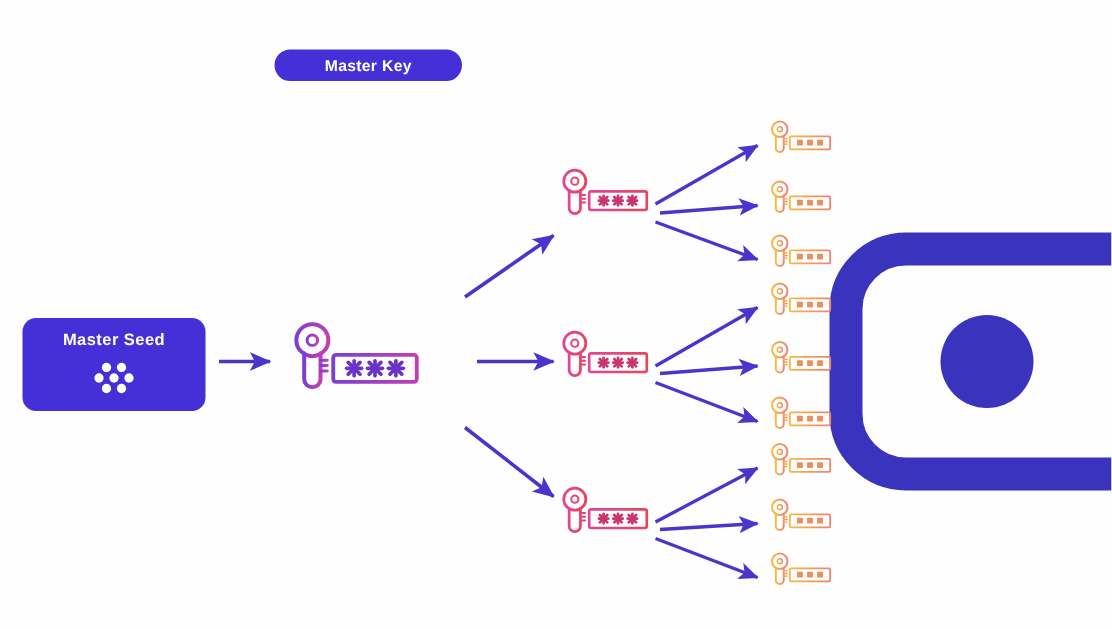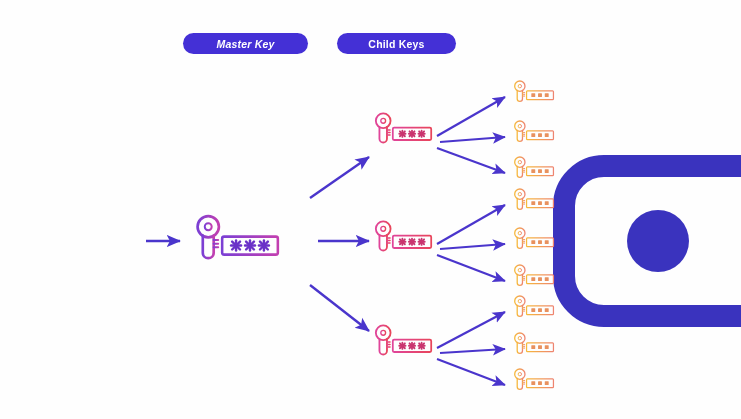--- a/index.html
+++ b/index.html
@@ -19,21 +19,21 @@
     color:#ffffff;
     border-radius:14px;
     font-size:10.5px;
     font-weight:bold;
     letter-spacing:.2px;
     height:21px;
     white-space:nowrap;
     box-sizing:border-box;
     padding:0 10px;
   }
-  #pill-master{left:183px;top:33px;width:125px;font-style:italic;}
+  #pill-master{left:183px;top:33px;width:125px;}
   #pill-child{left:337px;top:33px;width:119px;}
   #pill-grand{left:472px;top:33px;width:128px;}
 
   
   #master-seed{
     position:absolute;left:15px;top:212px;width:122px;height:62px;
     background:#4430D6;border-radius:9px;
     display:flex;flex-direction:column;align-items:center;
     justify-content:flex-start;
     padding-top:9px;box-sizing:border-box;
@@ -44,24 +44,33 @@
   .seed-dots{margin-top:7px;width:32px;height:24px;display:block;}
 </style>
 </head>
 <body>
 
 <div id="stage">
 
   <div class="pill" id="pill-master">
     <span>Master Key</span>
   </div>
-  <div class="pill" id="pill-child">
-    <span>Child Keys</span>
+
+  <div id="master-seed">
+    <div class="ms-title">Master Seed</div>
+    <svg class="seed-dots" viewBox="0 0 32 24">
+      <circle cx="11" cy="5" r="3.1" fill="#ffffff"></circle>
+      <circle cx="21" cy="5" r="3.1" fill="#ffffff"></circle>
+      <circle cx="6" cy="12" r="3.1" fill="#ffffff"></circle>
+      <circle cx="16" cy="12" r="3.1" fill="#ffffff"></circle>
+      <circle cx="26" cy="12" r="3.1" fill="#ffffff"></circle>
+      <circle cx="11" cy="19" r="3.1" fill="#ffffff"></circle>
+      <circle cx="21" cy="19" r="3.1" fill="#ffffff"></circle>
+    </svg>
   </div>
-
 
   <svg id="diagram" viewBox="0 0 741 419">
     <defs>
 
       <marker id="ah" markerWidth="7" markerHeight="7" refX="5.6" refY="3" orient="auto" markerUnits="strokeWidth">
         <path d="M0,0.4 L6,3 L0,5.6 L1.4,3 Z" fill="#4A35CC"></path>
       </marker>
 
       <linearGradient id="gMaster" x1="0" y1="0" x2="1" y2="0">
         <stop offset="0%" stop-color="#7B3FD4"></stop>

